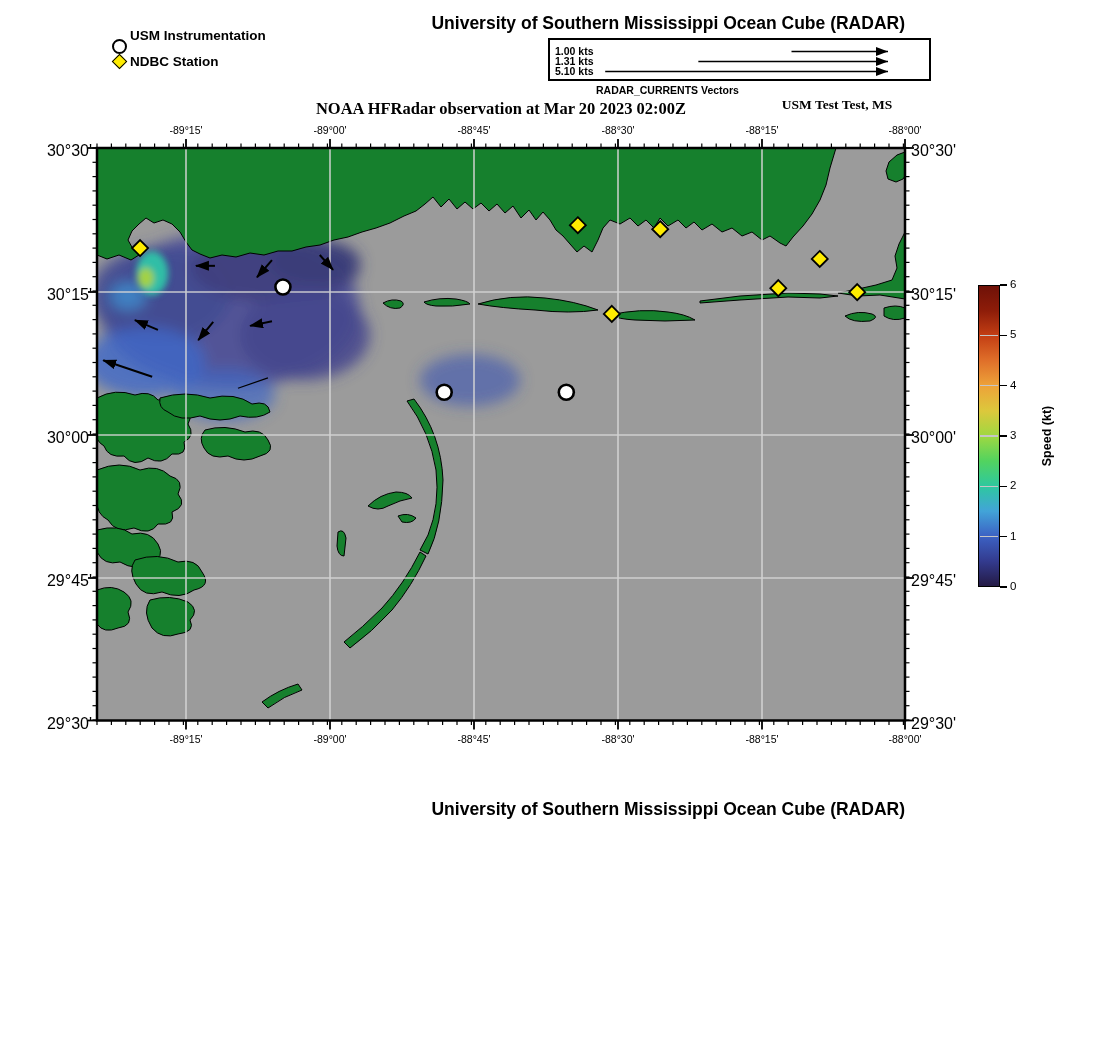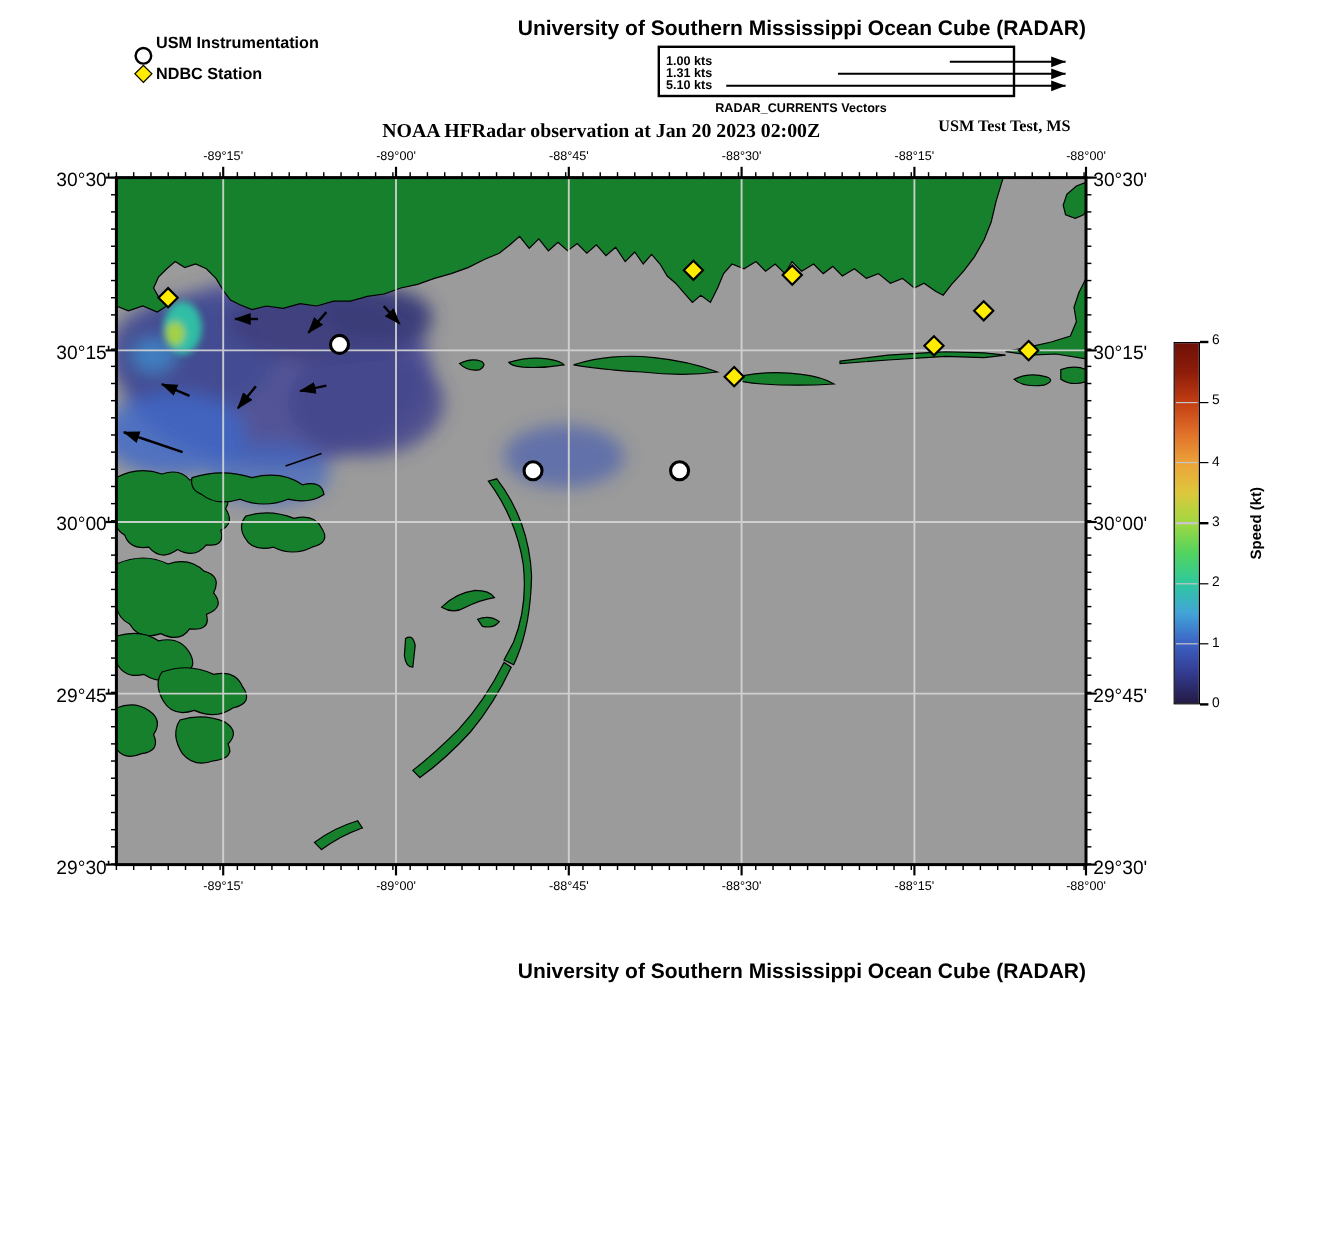--- a/index.html
+++ b/index.html
@@ -5,21 +5,21 @@
   html,body{margin:0;padding:0;background:#fff;}
   .fig{position:relative;width:1100px;height:1050px;background:#ffffff;
        font-family:"Liberation Sans",sans-serif;color:#000;overflow:hidden;}
   .title{position:absolute;left:97px;width:808px;text-align:right;
          font-weight:bold;font-size:17.5px;}
   .legend-label{position:absolute;font-weight:bold;font-size:13.5px;line-height:15px;}
   .circle-icon{position:absolute;left:112px;top:39px;width:11px;height:11px;
                border:2.2px solid #000;border-radius:50%;background:#fff;}
   .diamond-icon{position:absolute;left:114px;top:56px;width:9px;height:9px;
                 border:1.7px solid #000;background:#ffec00;transform:rotate(45deg);}
-  .vecbox{position:absolute;left:548px;top:38px;width:298px;height:43px;
+  .vecbox{position:absolute;left:548px;top:38px;width:383px;height:43px;
           border:2.2px solid #000;background:#fff;box-sizing:border-box;}
   .vecbox svg{position:absolute;left:0;top:0;}
   .vec-label{position:absolute;left:5px;font-weight:bold;font-size:10.5px;line-height:10px;}
   .vec-caption{position:absolute;left:549px;top:84px;font-weight:bold;font-size:10.5px;padding-left:47px;}
   .subtitle{position:absolute;left:97px;width:808px;top:99px;text-align:center;
             font-family:"Liberation Serif",serif;font-weight:bold;font-size:16.5px;}
   .region-label{position:absolute;left:757px;top:97px;width:160px;text-align:center;
             font-family:"Liberation Serif",serif;font-weight:bold;font-size:13.5px;}
   .lon-tick-label{position:absolute;width:90px;text-align:center;font-size:10.5px;}
   .lat-tick-label{position:absolute;width:72px;font-size:16px;}
@@ -34,21 +34,21 @@
               transform:translate(-50%,-50%) rotate(-90deg);
               font-weight:bold;font-size:12.5px;white-space:nowrap;}
   .footer-title{top:799px;}
 </style>
 </head>
 <body>
 
 <div class="fig" id="fig">
 
   <div class="title" style="top:13px">University of Southern Mississippi Ocean Cube (RADAR)</div>
-  <div class="subtitle">NOAA HFRadar observation at Jan 20 2023 02:00Z</div>
+  <div class="subtitle">NOAA HFRadar observation at Mar 20 2023 02:00Z</div>
   <div class="region-label">USM Test Test, MS</div>
   <div class="title footer-title">University of Southern Mississippi Ocean Cube (RADAR)</div>
 
   <span class="circle-icon"></span>
   <span class="legend-label" style="left:130px;top:28px">USM Instrumentation</span>
   <span class="diamond-icon"></span>
   <span class="legend-label" style="left:130px;top:54px">NDBC Station</span>
 
   <div class="vecbox" id="vecbox">
     <svg id="vecbox-svg" width="345" height="39">

